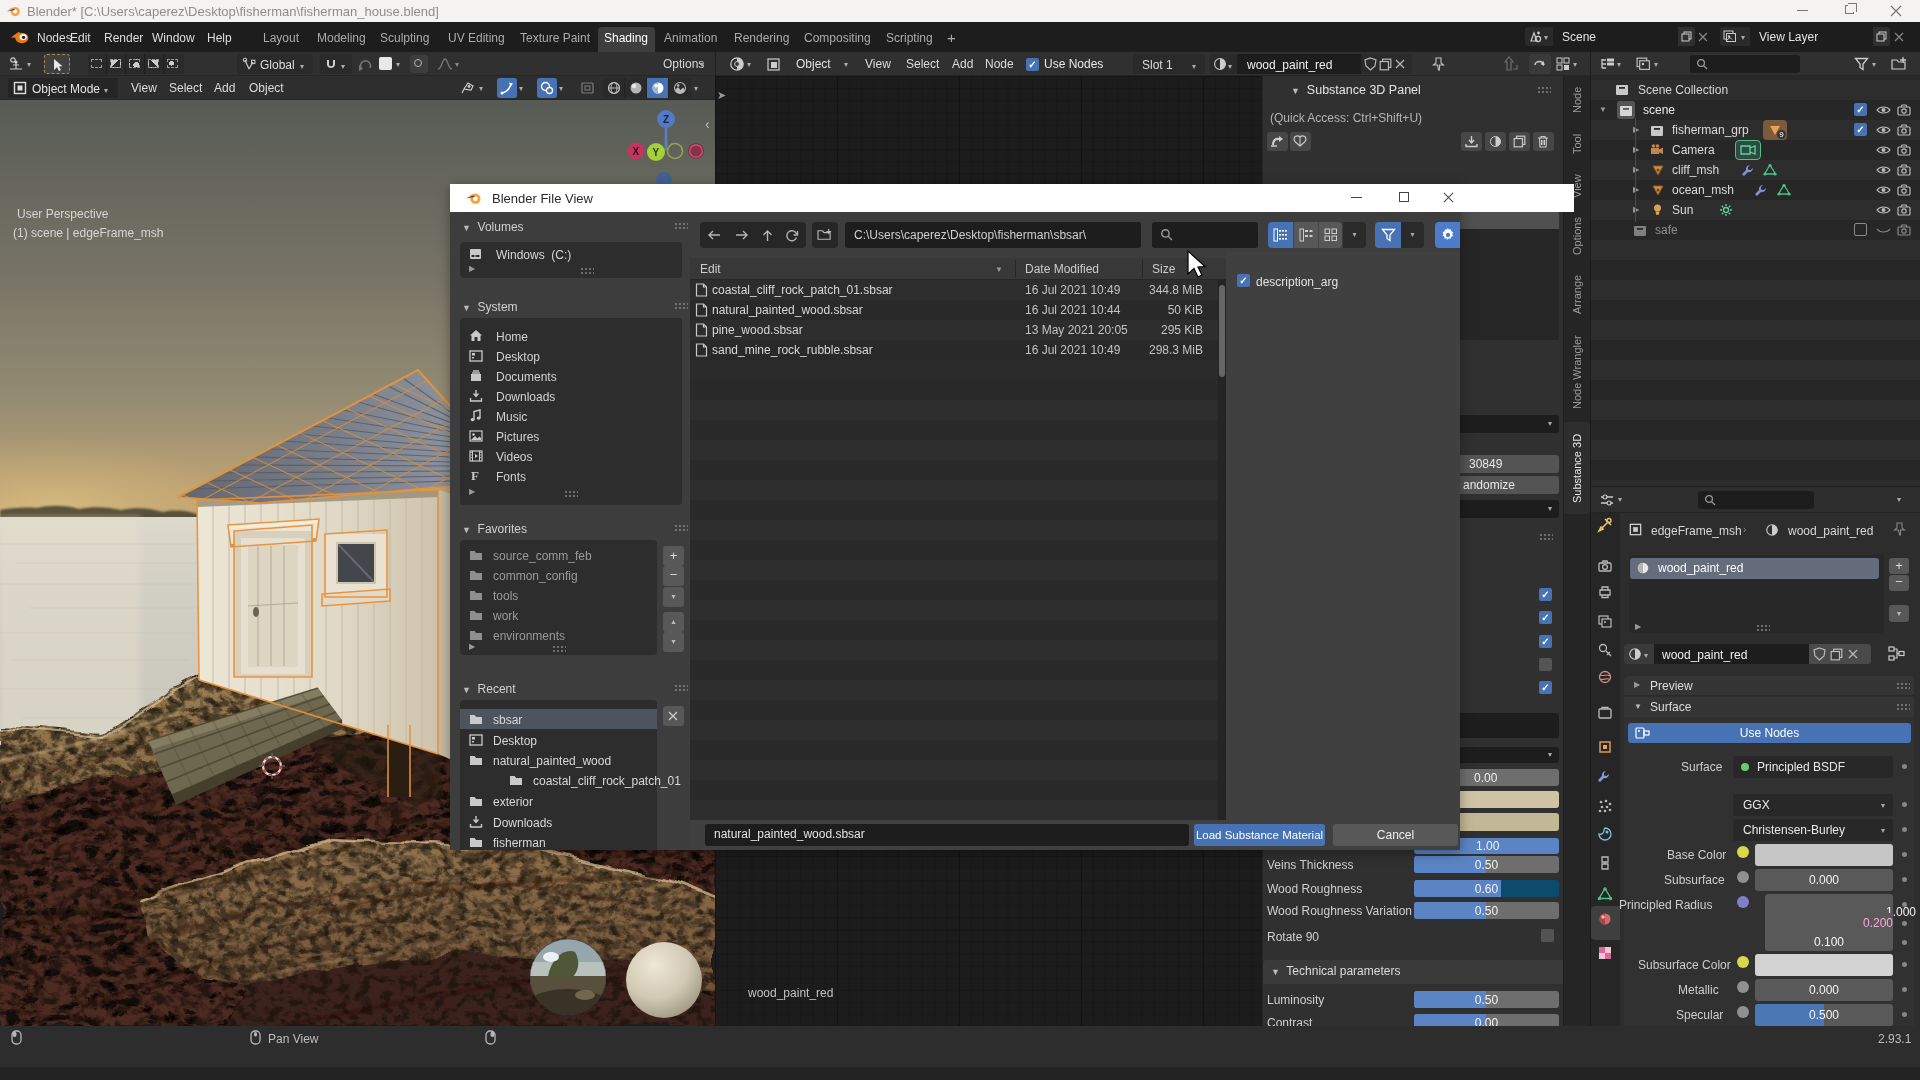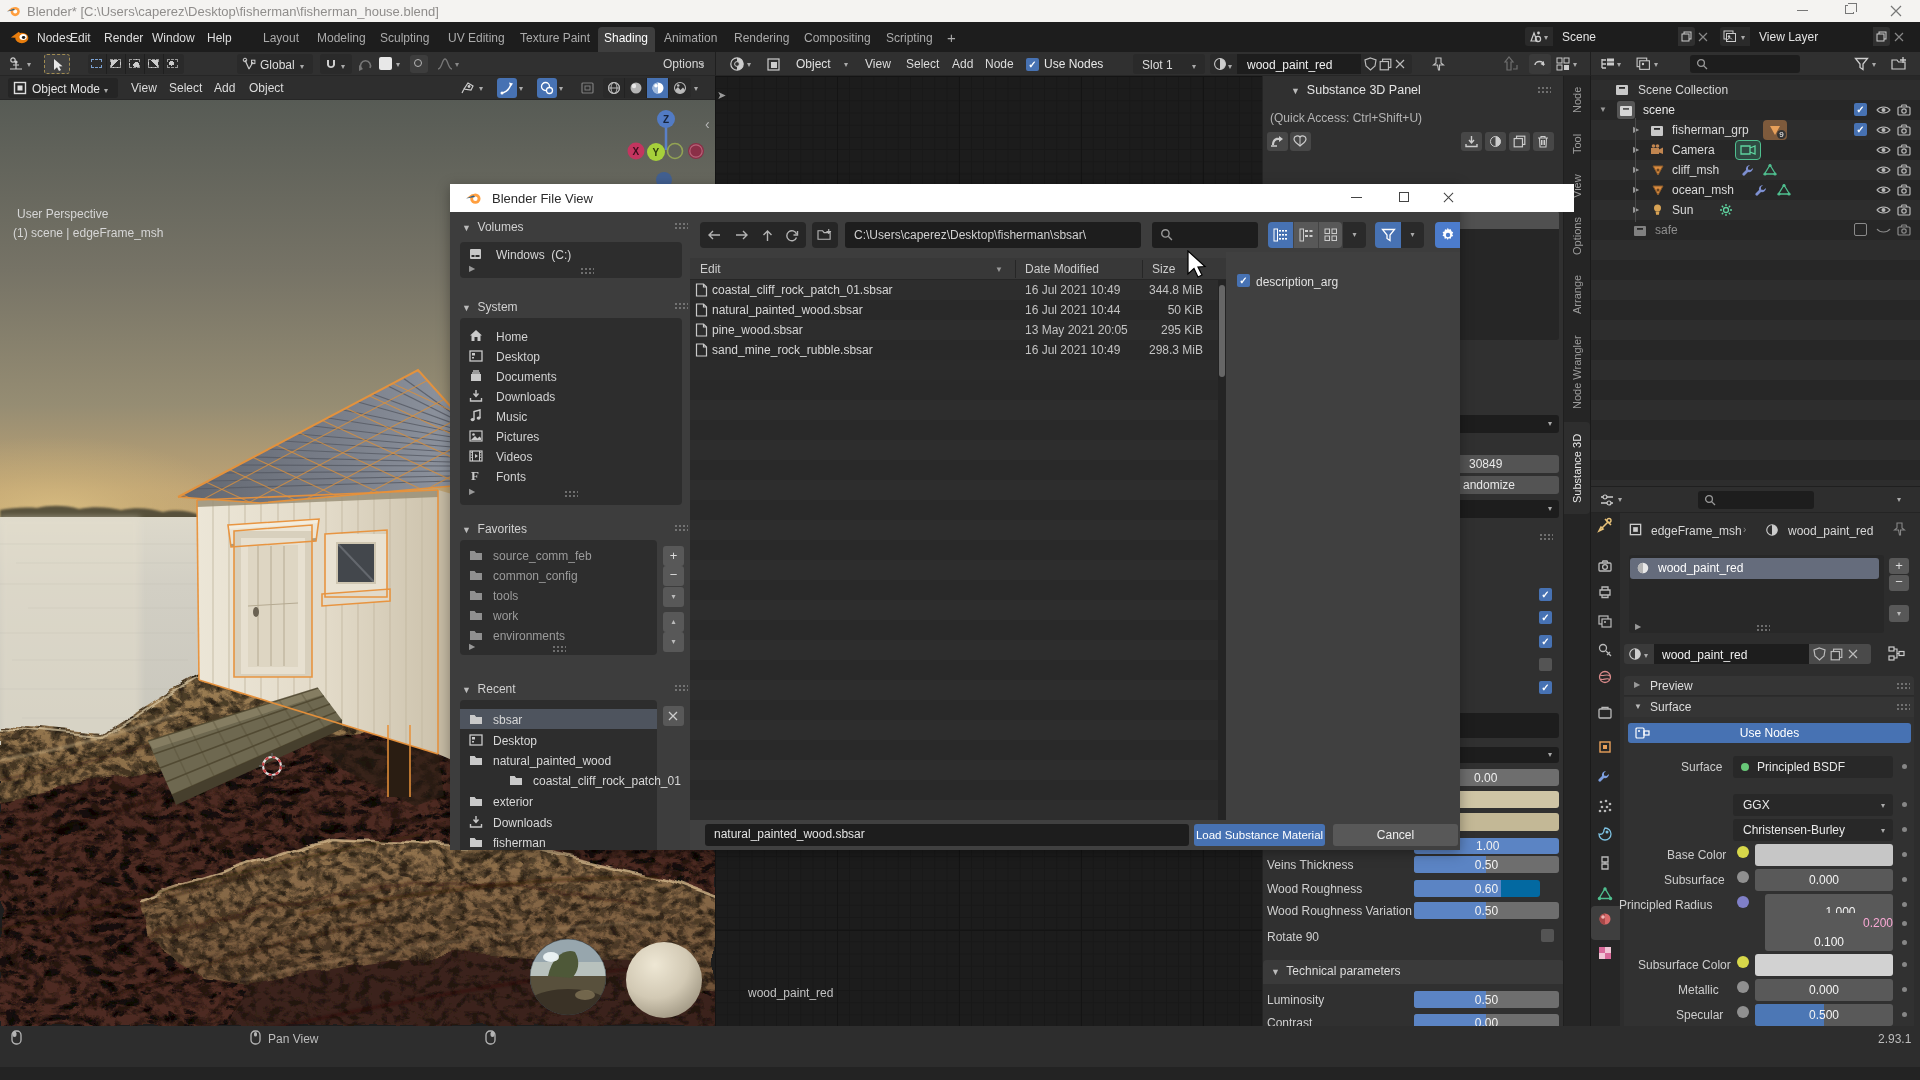--- a/index.html
+++ b/index.html
@@ -729,21 +729,21 @@
     <div class="ab" style="left:151px;top:737px;width:145px;height:18px;background:#c3b896;border-radius:3px"></div>
     <div class="ab" style="left:151px;top:762px;width:145px;height:16px;background:#5b84c4;border-radius:3px">
           <div class="tx" style="left:62px;top:2px;color:#f0f0f0">1.00</div>
         </div>
     <div class="tx" style="left:4px;top:783px;color:#cfcfcf">Veins Thickness</div>
         <div class="ab" style="left:151px;top:780px;width:145px;height:17px;background:#6e6e6e;border-radius:3px;overflow:hidden">
           <div class="ab" style="left:0;top:0;width:72px;height:17px;background:#5b84c4"></div>
           <div class="tx" style="left:0;top:3px;width:145px;text-align:center;color:#f4f4f4">0.50</div>
         </div>
         <div class="tx" style="left:4px;top:807px;color:#cfcfcf">Wood Roughness</div>
-        <div class="ab" style="left:151px;top:804px;width:126px;height:17px;background:#0369a1;border-radius:3px;overflow:hidden">
+        <div class="ab" style="left:151px;top:804px;width:145px;height:17px;background:#0c4a6e;border-radius:3px;overflow:hidden">
           <div class="ab" style="left:0;top:0;width:87px;height:17px;background:#5b84c4"></div>
           <div class="tx" style="left:0;top:3px;width:145px;text-align:center;color:#f4f4f4">0.60</div>
         </div>
         <div class="tx" style="left:4px;top:829px;color:#cfcfcf">Wood Roughness Variation</div>
         <div class="ab" style="left:151px;top:826px;width:145px;height:17px;background:#6e6e6e;border-radius:3px;overflow:hidden">
           <div class="ab" style="left:0;top:0;width:72px;height:17px;background:#5b84c4"></div>
           <div class="tx" style="left:0;top:3px;width:145px;text-align:center;color:#f4f4f4">0.50</div>
         </div>
     <div class="tx" style="left:4px;top:855px;color:#cfcfcf">Rotate 90</div>
     <div class="ab" style="left:278px;top:853px;width:13px;height:13px;background:#545454;border-radius:2px"></div>
@@ -1154,21 +1154,21 @@
       <div class="ab" style="left:311px;top:365px;width:5px;height:5px;background:#868686;border-radius:50%"></div>
   <div class="tx" style="left:73px;top:387px;color:#cdcdcd">Subsurface</div>
   <div class="ab" style="left:146px;top:384px;width:12px;height:12px;background:#909090;border-radius:50%"></div>
   <div class="ab" style="left:164px;top:382px;width:138px;height:22px;background:#595959;border-radius:3px">
         <div class="tx" style="left:0;top:5px;width:138px;text-align:center;color:#f4f4f4">0.000</div>
       </div>
       <div class="ab" style="left:311px;top:390px;width:5px;height:5px;background:#868686;border-radius:50%"></div>
   <div class="tx" style="left:28px;top:412px;color:#cdcdcd">Principled Radius</div>
   <div class="ab" style="left:146px;top:409px;width:12px;height:12px;background:#8080c8;border-radius:50%"></div>
   <div class="ab" style="left:174px;top:407px;width:128px;height:19px;background:#595959;border-radius:3px 3px 0 0">
-        <div class="tx" style="left:0;top:12px;width:151px;text-align:center;color:#f4f4f4">1.000</div>
+        <div class="tx" style="left:0;top:12px;width:151px;text-align:right;color:#f4f4f4">1.000</div>
       </div>
   <div class="ab" style="left:174px;top:426px;width:128px;height:19px;background:#595959">
         <div class="tx" style="left:0;top:4px;width:128px;text-align:right;color:#f9a8d4">0.200</div>
       </div>
   <div class="ab" style="left:174px;top:445px;width:128px;height:19px;background:#595959;border-radius:0 0 3px 3px">
         <div class="tx" style="left:0;top:4px;width:128px;text-align:center;color:#f4f4f4">0.100</div>
       </div>
       <div class="ab" style="left:311px;top:415px;width:5px;height:5px;background:#868686;border-radius:50%"></div>
       <div class="ab" style="left:311px;top:434px;width:5px;height:5px;background:#868686;border-radius:50%"></div>
       <div class="ab" style="left:311px;top:453px;width:5px;height:5px;background:#868686;border-radius:50%"></div>

